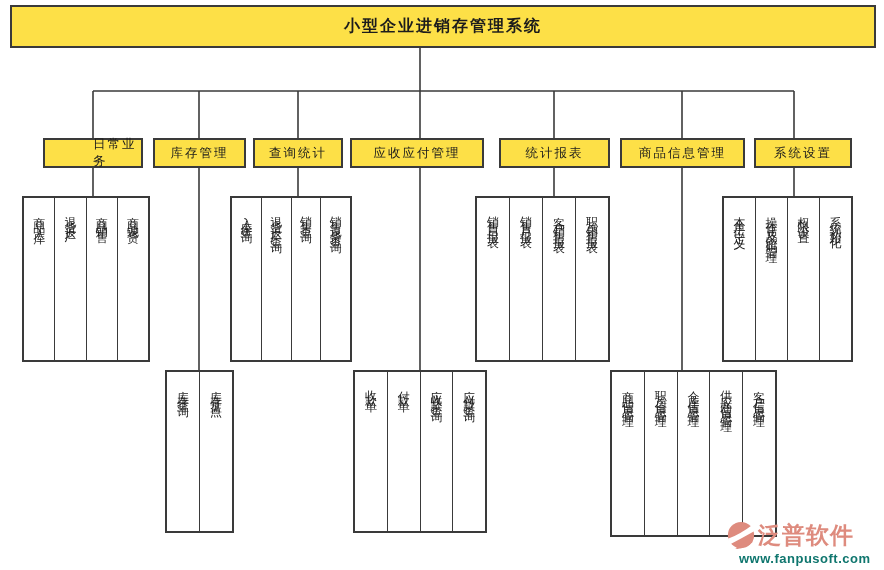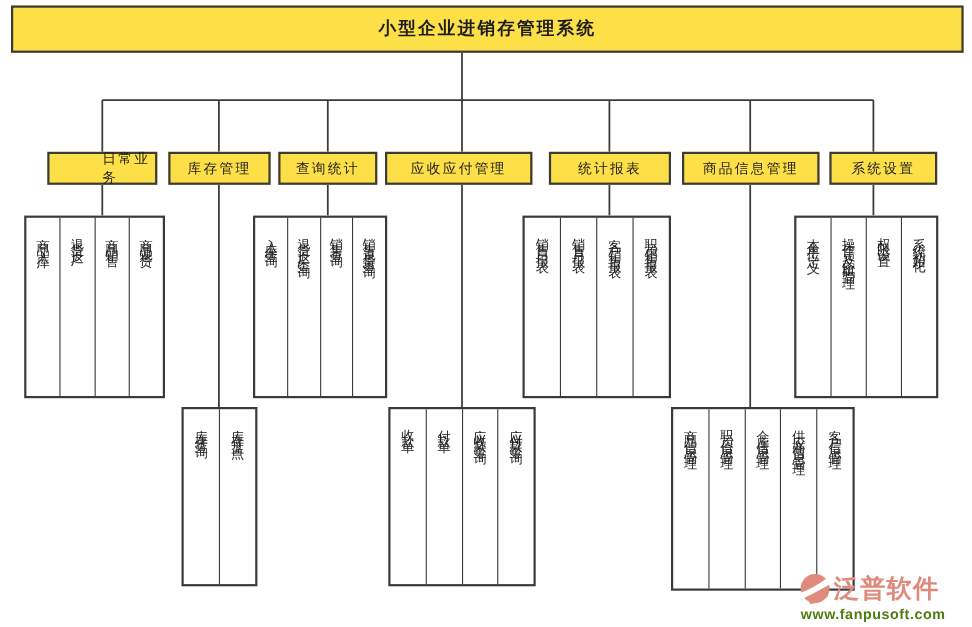--- a/index.html
+++ b/index.html
@@ -42,21 +42,21 @@
     writing-mode:vertical-lr;text-orientation:upright;
     font-size:12px;letter-spacing:5px;line-height:1;white-space:nowrap;
   }
   .watermark{
     position:absolute;right:8px;bottom:2px;width:150px;height:48px;
     color:#de8b7e;user-select:none;
   }
   .wm-row{display:flex;align-items:center;gap:2px;}
   .wm-logo{width:30px;height:30px;flex:0 0 auto;}
   .wm-brand{font-size:23px;font-weight:bold;letter-spacing:1px;line-height:1;}
-  .wm-url{font-size:13px;font-weight:bold;letter-spacing:.5px;margin-top:1px;margin-left:2px;color:#4d7c0f;}
+  .wm-url{font-size:13px;font-weight:bold;letter-spacing:.5px;margin-top:1px;margin-left:13px;color:#0f766e;}
 </style>
 </head>
 <body>
 
 <div class="canvas">
 
   <svg class="wires" viewBox="0 0 884 570" xmlns="http://www.w3.org/2000/svg">
     <g stroke="#3a3a3a" stroke-width="1.6" fill="none">
 
       <path d="M420,48 V91"></path>

